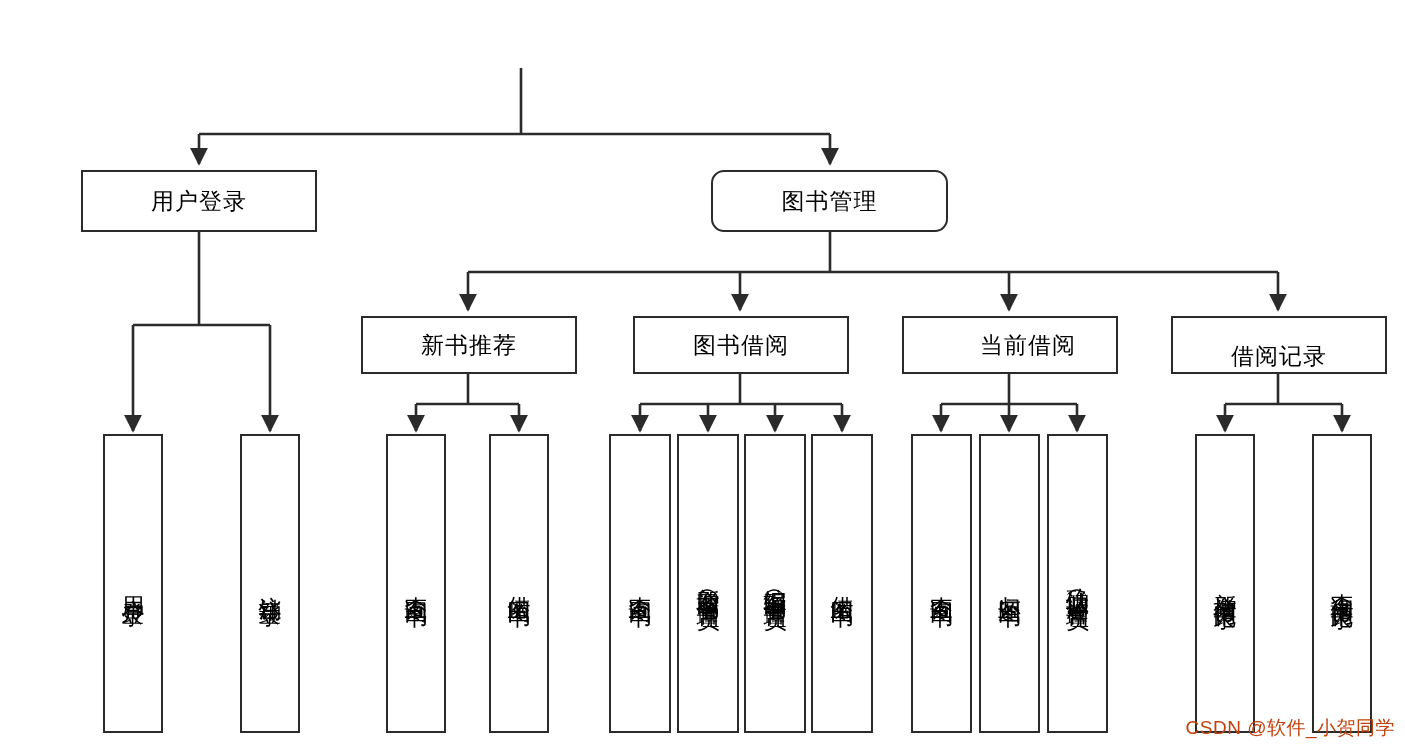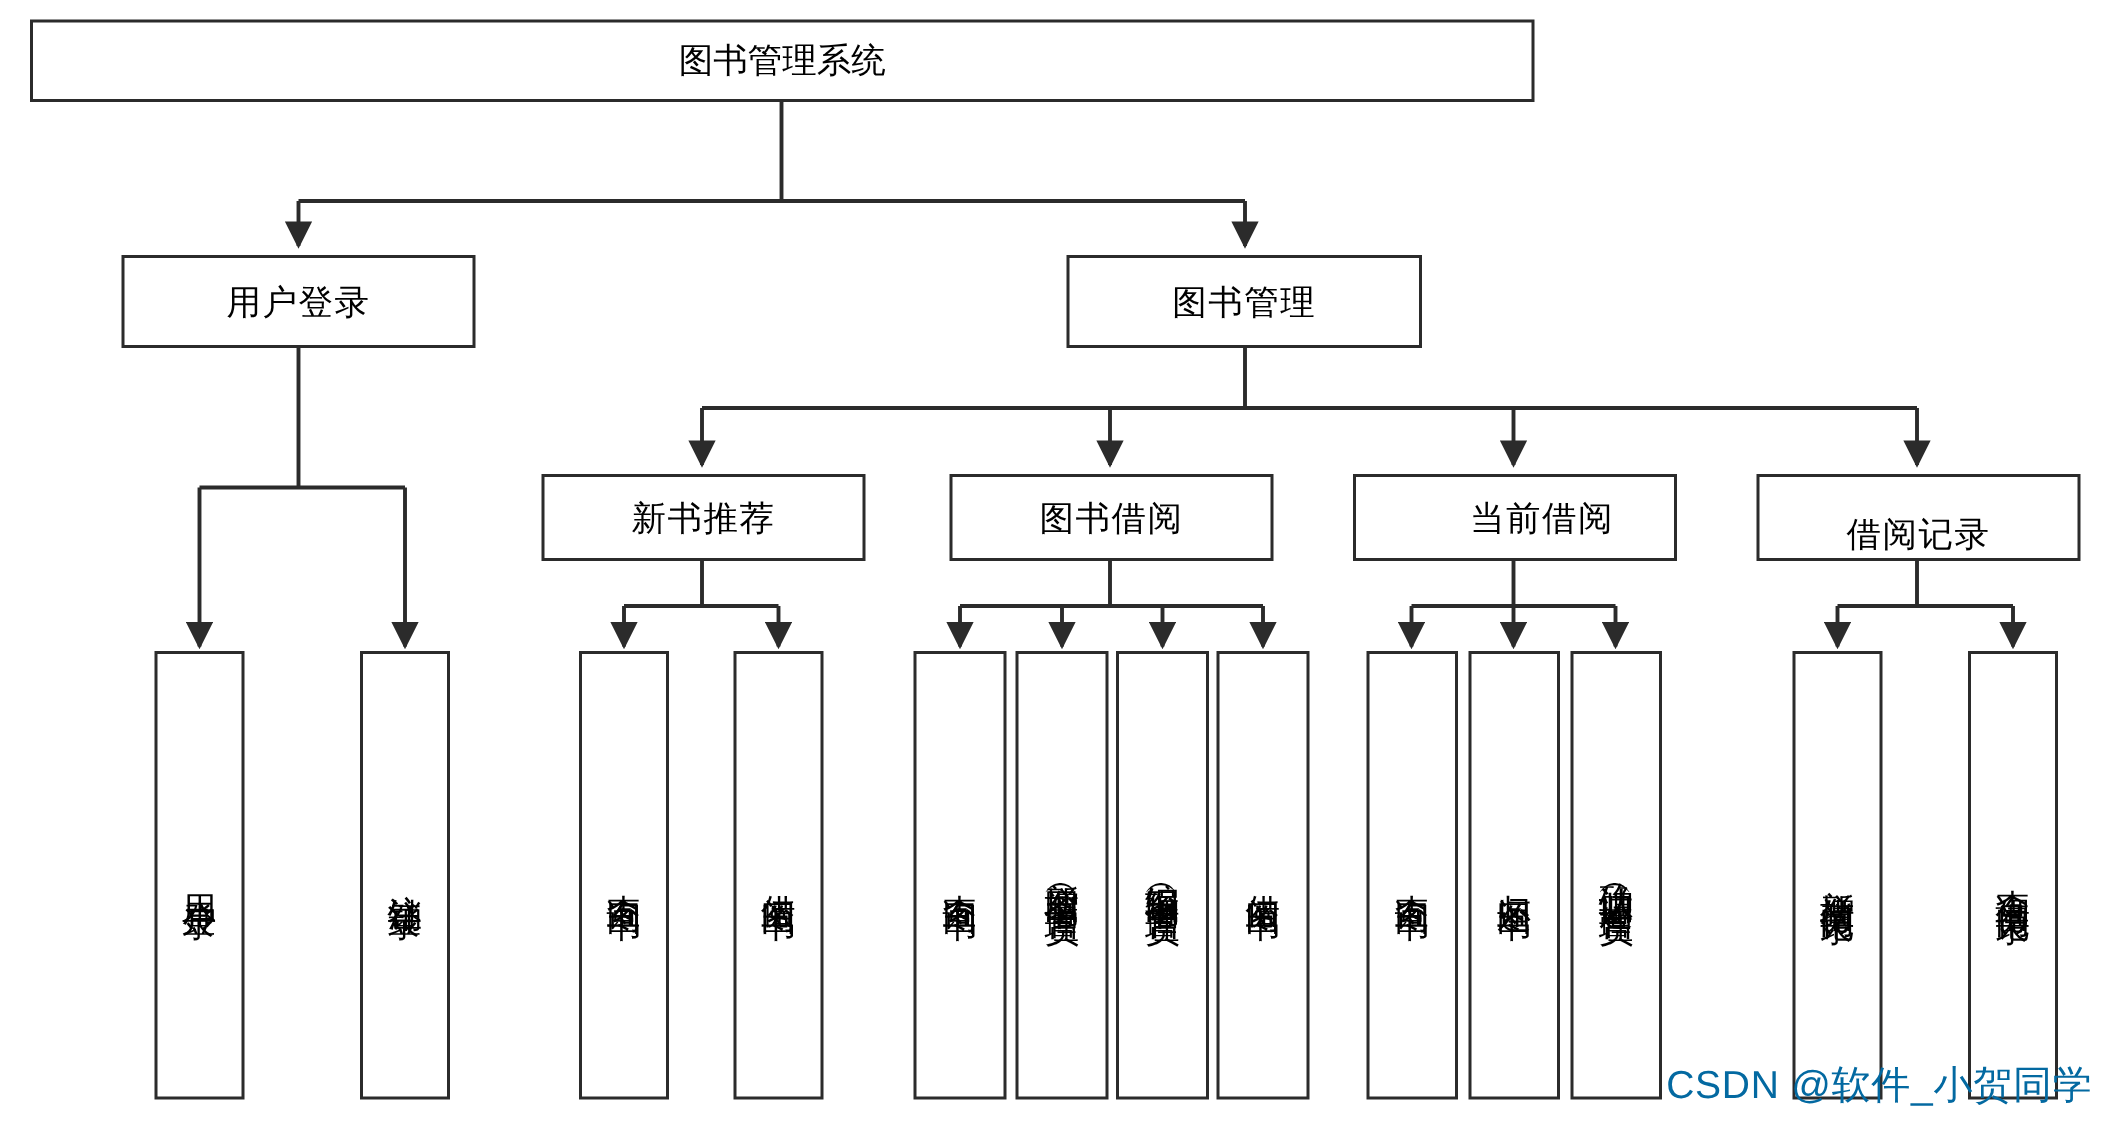--- a/index.html
+++ b/index.html
@@ -52,22 +52,22 @@
     font-size: 23px;
     line-height: 1.08;
     letter-spacing: 3px;
     white-space: nowrap;
     color: #000000;
   }
   .watermark {
     position: absolute;
     right: 10px;
     bottom: 6px;
-    font-size: 26px;
-    color: #0369a1;
+    font-size: 19px;
+    color: #c2410c;
     letter-spacing: 0.5px;
     white-space: nowrap;
   }
 </style>
 </head>
 <body>
 
 <div id="canvas">
 
   <svg id="edges" viewBox="0 0 1405 747">
@@ -113,28 +113,25 @@
       <path d="M 1009 404 L 1009 431" marker-end="url(#arrow)"></path>
       <path d="M 1077 404 L 1077 431" marker-end="url(#arrow)"></path>
 
       <path d="M 1278 374 L 1278 404"></path>
       <path d="M 1225 404 L 1342 404"></path>
       <path d="M 1225 404 L 1225 431" marker-end="url(#arrow)"></path>
       <path d="M 1342 404 L 1342 431" marker-end="url(#arrow)"></path>
     </g>
   </svg>
 
-  <div class="node root" style="left:20px; top:13px; width:1003px; height:55px;">
-    <span>图书管理系统</span>
-  </div>
 
   <div class="node horiz" style="left:81px; top:170px; width:236px; height:62px;">
     <span>用户登录</span>
   </div>
-  <div class="node horiz" style="left:711px; top:170px; width:237px; height:62px;">
+  <div class="node horiz" style="left:711px; top:170px; width:237px; height:62px;border-radius:13px;">
     <span>图书管理</span>
   </div>
 
   <div class="node horiz" style="left:361px; top:316px; width:216px; height:58px;">
     <span>新书推荐</span>
   </div>
   <div class="node horiz" style="left:633px; top:316px; width:216px; height:58px;">
     <span>图书借阅</span>
   </div>
   <div class="node horiz" style="left:902px; top:316px; width:216px; height:58px;padding-left:36px;">

